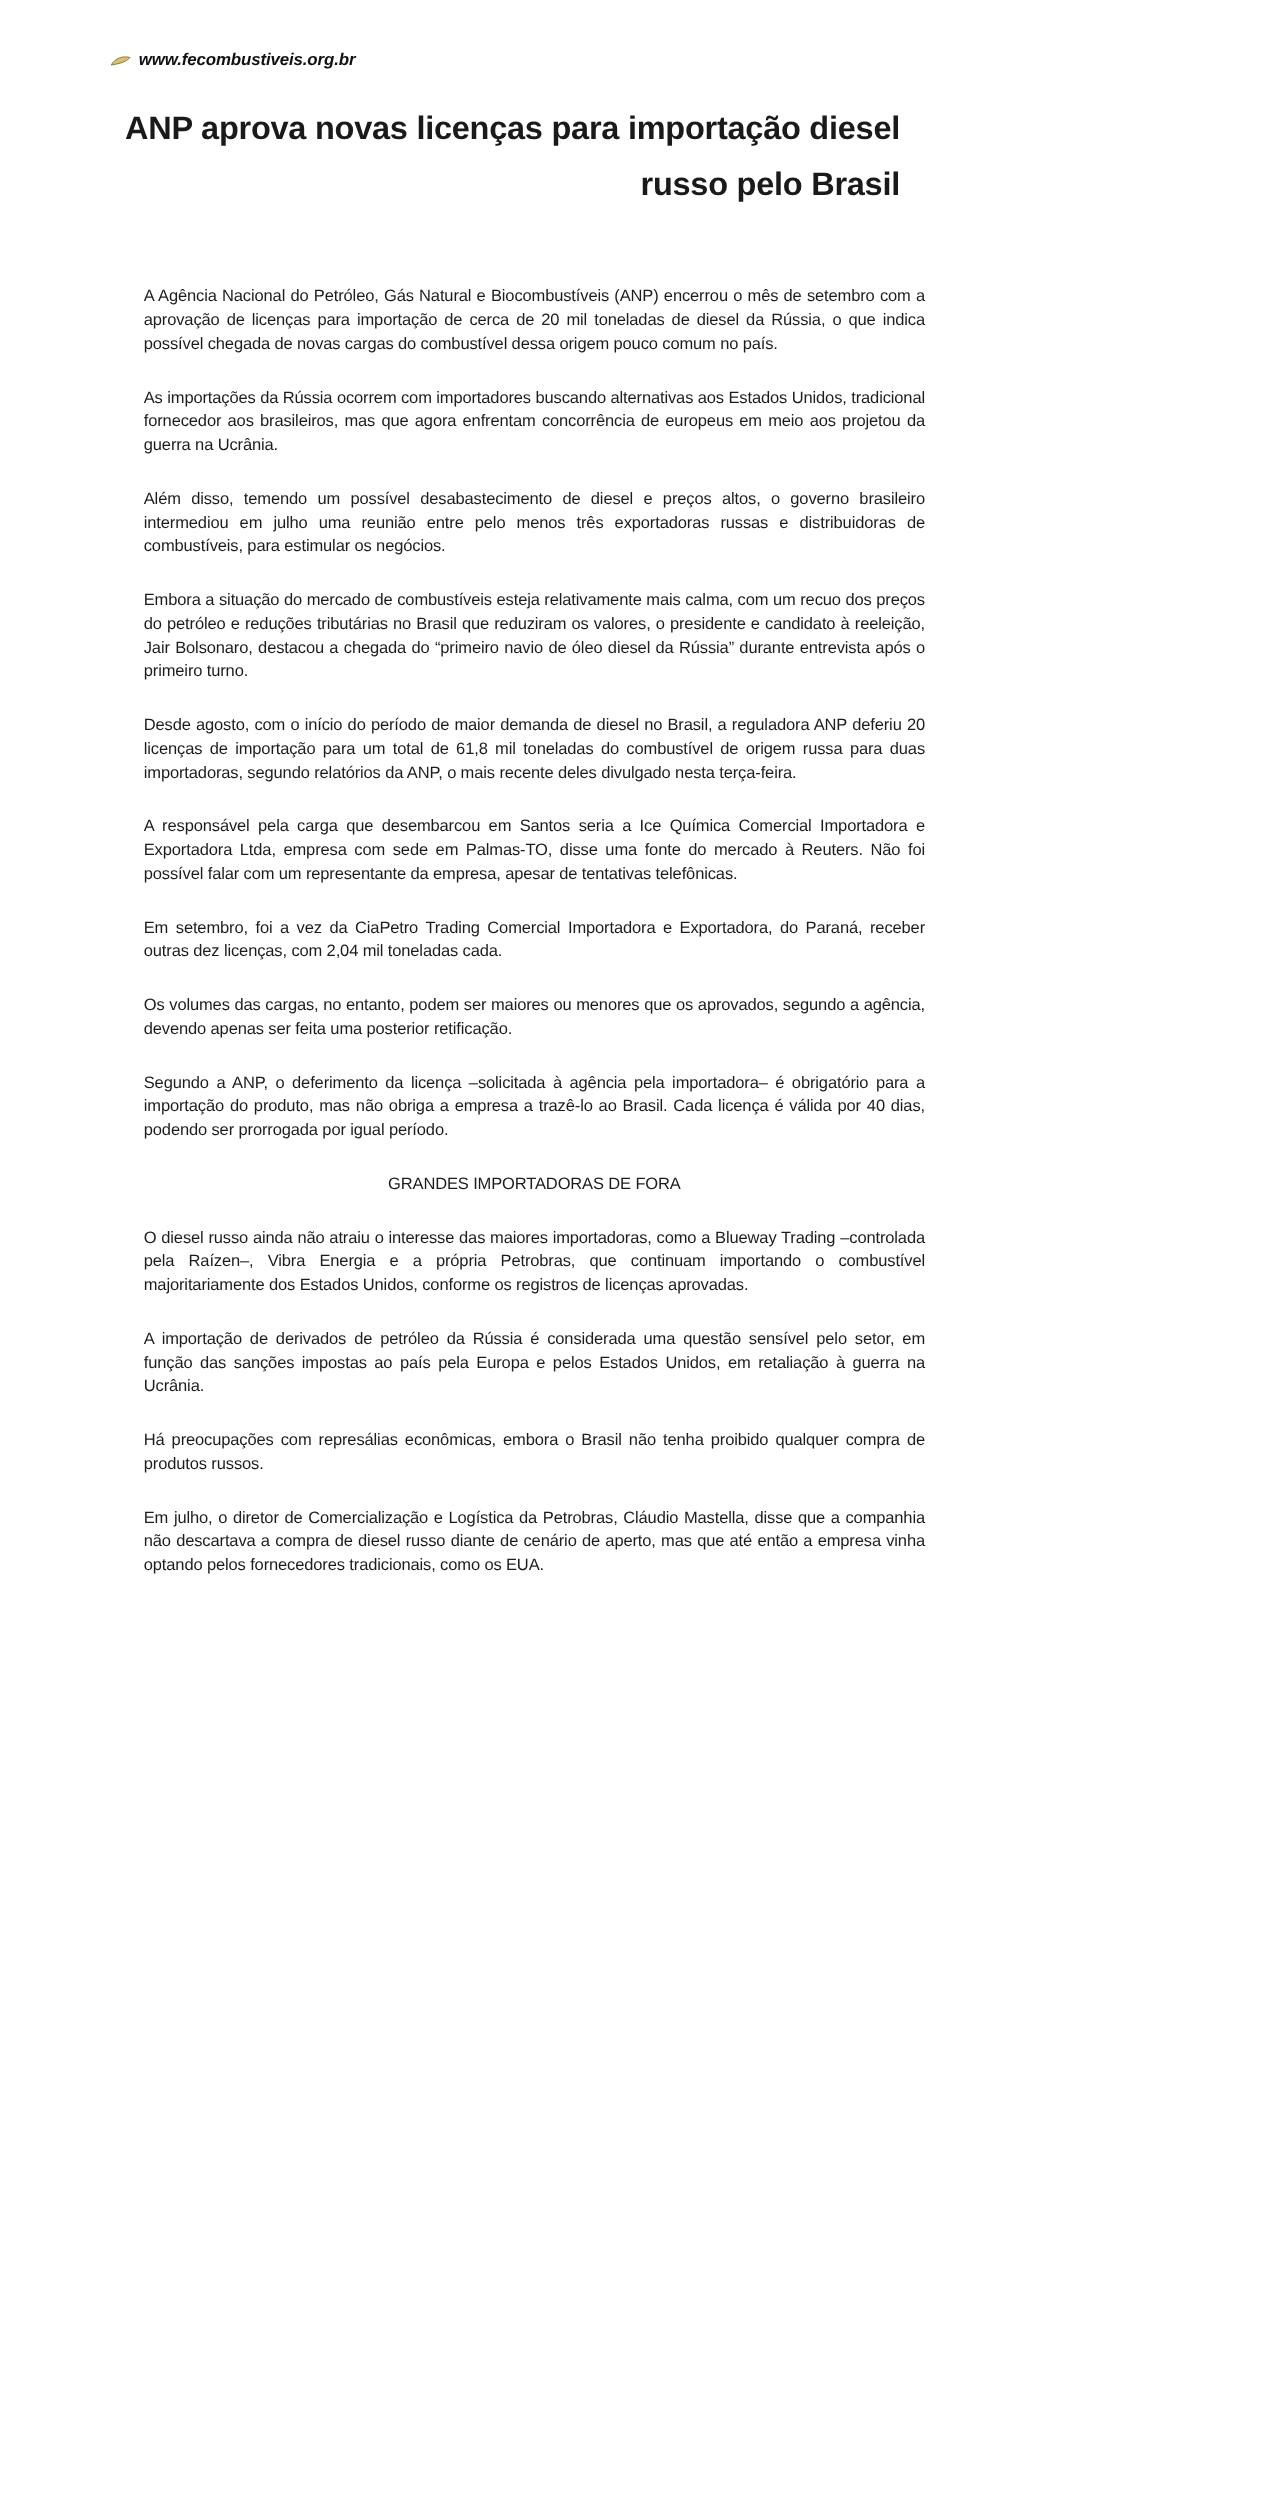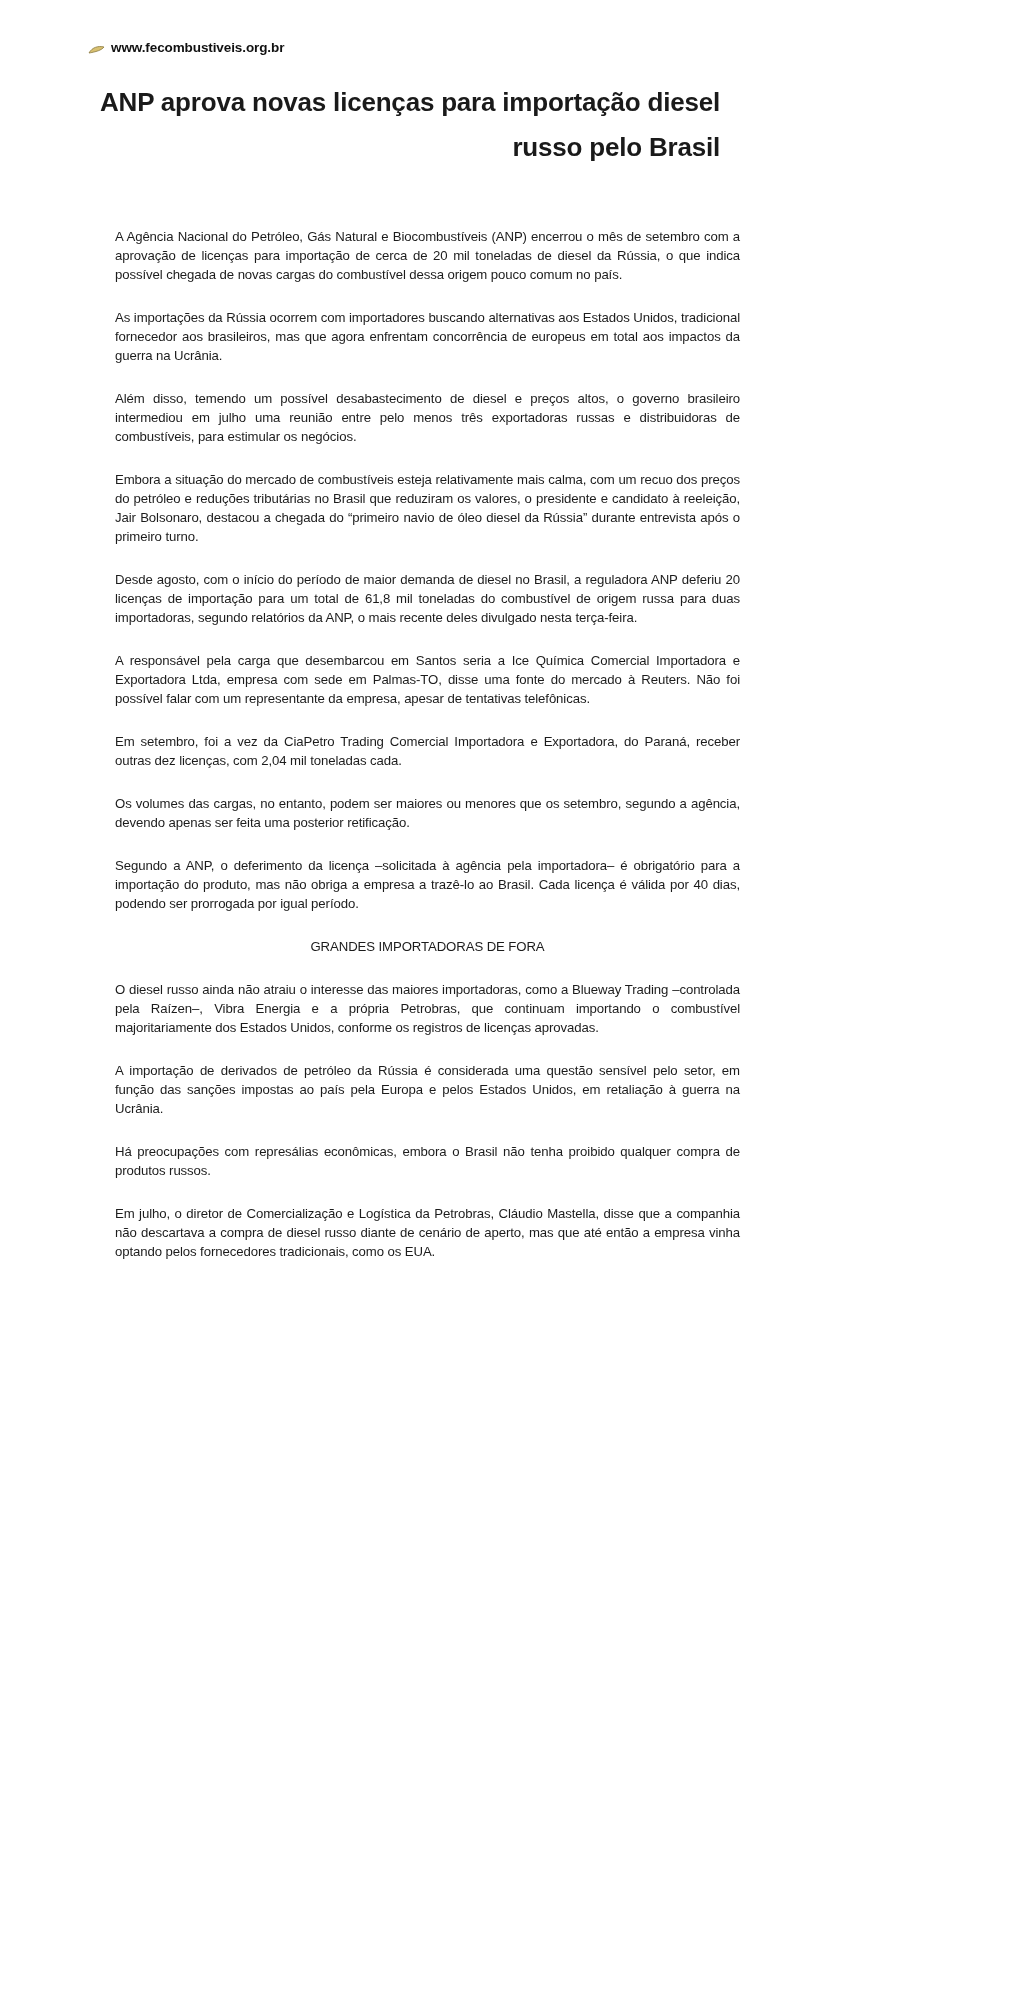--- a/index.html
+++ b/index.html
@@ -17,20 +17,21 @@
     height: 2000px;
     background: #ffffff;
   }
   .site-header {
     position: absolute;
     left: 88px;
     top: 40px;
     display: flex;
     align-items: center;
     gap: 5px;
+    font-style: italic;
   }
   .site-icon {
     width: 18px;
     height: 12px;
     display: inline-block;
     flex: 0 0 auto;
   }
   .site-label {
     font-size: 13.5px;
     font-weight: bold;
@@ -79,27 +80,27 @@
         <path d="M1,9 C4,3.5 10,1.5 16,3 C15,4.5 12,6.5 8,7.5 C5,8.3 2.5,8.8 1,9 Z" fill="#d8c070" stroke="#8a7a40" stroke-width="0.8"></path>
       </svg>
     </span>
     <span class="site-label">www.fecombustiveis.org.br</span>
   </div>
 
   <h1 class="article-title">ANP aprova novas licenças para importação diesel russo pelo Brasil</h1>
 
   <div class="article-body">
     <p>A Agência Nacional do Petróleo, Gás Natural e Biocombustíveis (ANP) encerrou o mês de setembro com a aprovação de licenças para importação de cerca de 20 mil toneladas de diesel da Rússia, o que indica possível chegada de novas cargas do combustível dessa origem pouco comum no país.</p>
-    <p>As importações da Rússia ocorrem com importadores buscando alternativas aos Estados Unidos, tradicional fornecedor aos brasileiros, mas que agora enfrentam concorrência de europeus em total aos impactos da guerra na Ucrânia.</p>
+    <p>As importações da Rússia ocorrem com importadores buscando alternativas aos Estados Unidos, tradicional fornecedor aos brasileiros, mas que agora enfrentam concorrência de europeus em meio aos projetou da guerra na Ucrânia.</p>
     <p>Além disso, temendo um possível desabastecimento de diesel e preços altos, o governo brasileiro intermediou em julho uma reunião entre pelo menos três exportadoras russas e distribuidoras de combustíveis, para estimular os negócios.</p>
     <p>Embora a situação do mercado de combustíveis esteja relativamente mais calma, com um recuo dos preços do petróleo e reduções tributárias no Brasil que reduziram os valores, o presidente e candidato à reeleição, Jair Bolsonaro, destacou a chegada do “primeiro navio de óleo diesel da Rússia” durante entrevista após o primeiro turno.</p>
     <p>Desde agosto, com o início do período de maior demanda de diesel no Brasil, a reguladora ANP deferiu 20 licenças de importação para um total de 61,8 mil toneladas do combustível de origem russa para duas importadoras, segundo relatórios da ANP, o mais recente deles divulgado nesta terça-feira.</p>
     <p>A responsável pela carga que desembarcou em Santos seria a Ice Química Comercial Importadora e Exportadora Ltda, empresa com sede em Palmas-TO, disse uma fonte do mercado à Reuters. Não foi possível falar com um representante da empresa, apesar de tentativas telefônicas.</p>
     <p>Em setembro, foi a vez da CiaPetro Trading Comercial Importadora e Exportadora, do Paraná, receber outras dez licenças, com 2,04 mil toneladas cada.</p>
-    <p>Os volumes das cargas, no entanto, podem ser maiores ou menores que os setembro, segundo a agência, devendo apenas ser feita uma posterior retificação.</p>
+    <p>Os volumes das cargas, no entanto, podem ser maiores ou menores que os aprovados, segundo a agência, devendo apenas ser feita uma posterior retificação.</p>
     <p>Segundo a ANP, o deferimento da licença –solicitada à agência pela importadora– é obrigatório para a importação do produto, mas não obriga a empresa a trazê-lo ao Brasil. Cada licença é válida por 40 dias, podendo ser prorrogada por igual período.</p>
     <p class="subheading">GRANDES IMPORTADORAS DE FORA</p>
     <p>O diesel russo ainda não atraiu o interesse das maiores importadoras, como a Blueway Trading –controlada pela Raízen–, Vibra Energia e a própria Petrobras, que continuam importando o combustível majoritariamente dos Estados Unidos, conforme os registros de licenças aprovadas.</p>
     <p>A importação de derivados de petróleo da Rússia é considerada uma questão sensível pelo setor, em função das sanções impostas ao país pela Europa e pelos Estados Unidos, em retaliação à guerra na Ucrânia.</p>
     <p>Há preocupações com represálias econômicas, embora o Brasil não tenha proibido qualquer compra de produtos russos.</p>
     <p>Em julho, o diretor de Comercialização e Logística da Petrobras, Cláudio Mastella, disse que a companhia não descartava a compra de diesel russo diante de cenário de aperto, mas que até então a empresa vinha optando pelos fornecedores tradicionais, como os EUA.</p>
   </div>
 
 </div>
 

